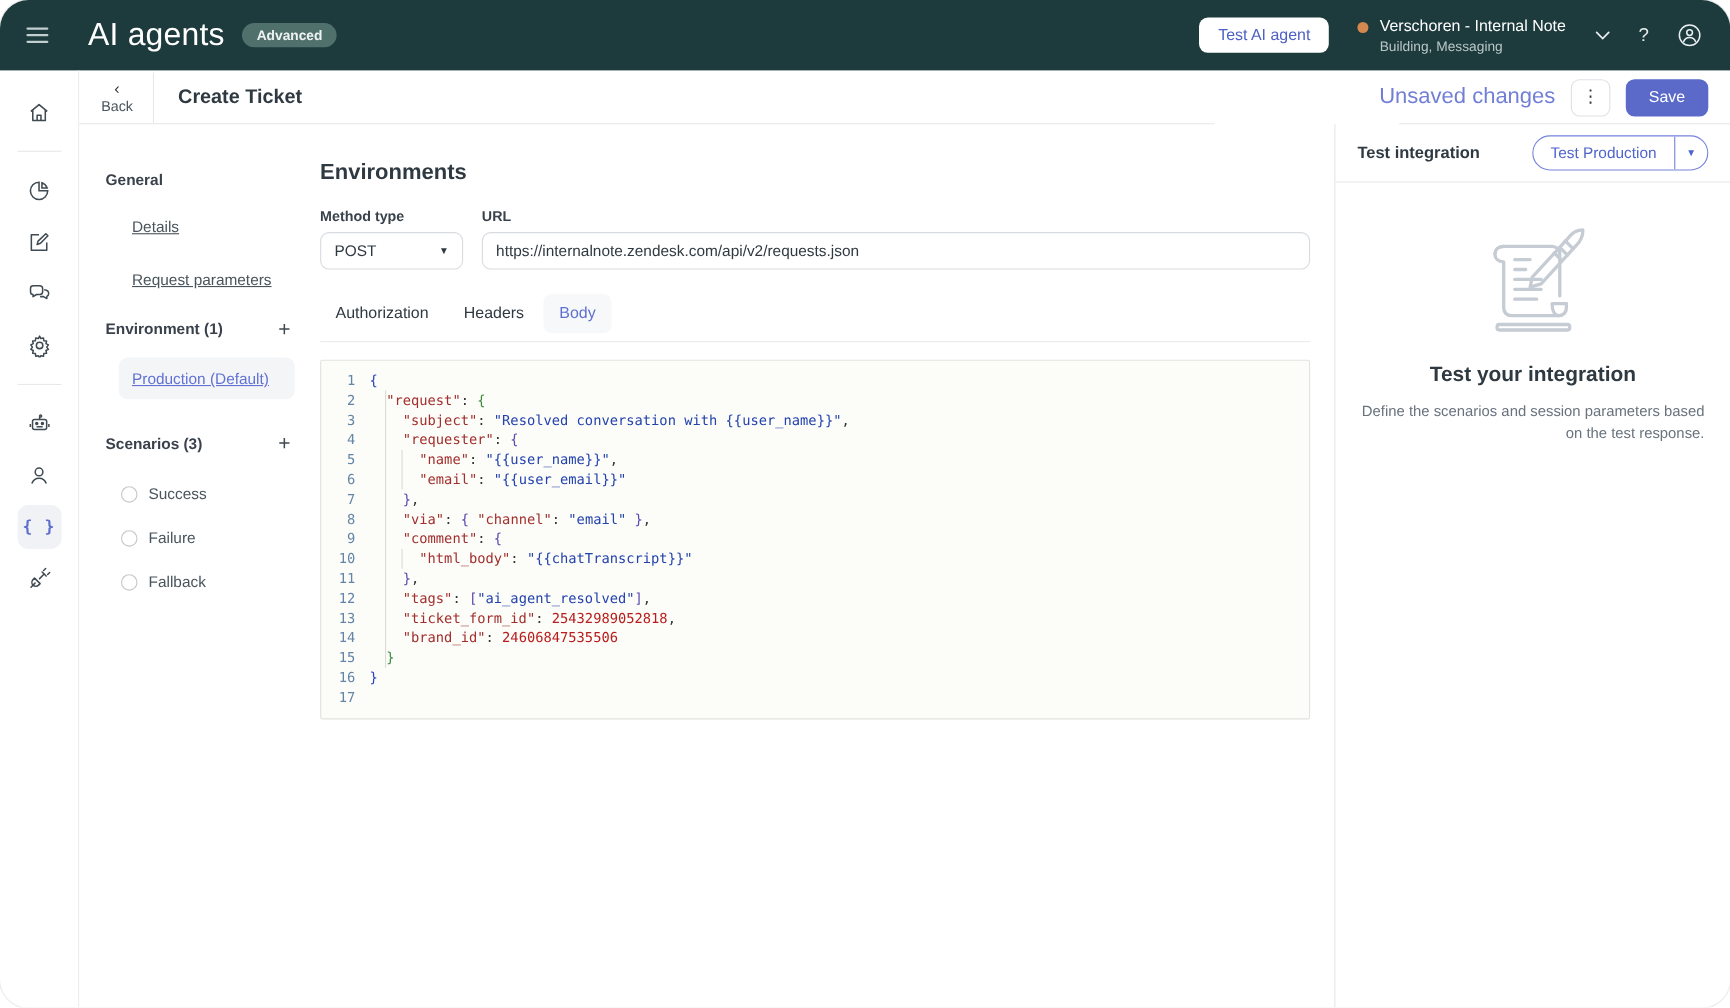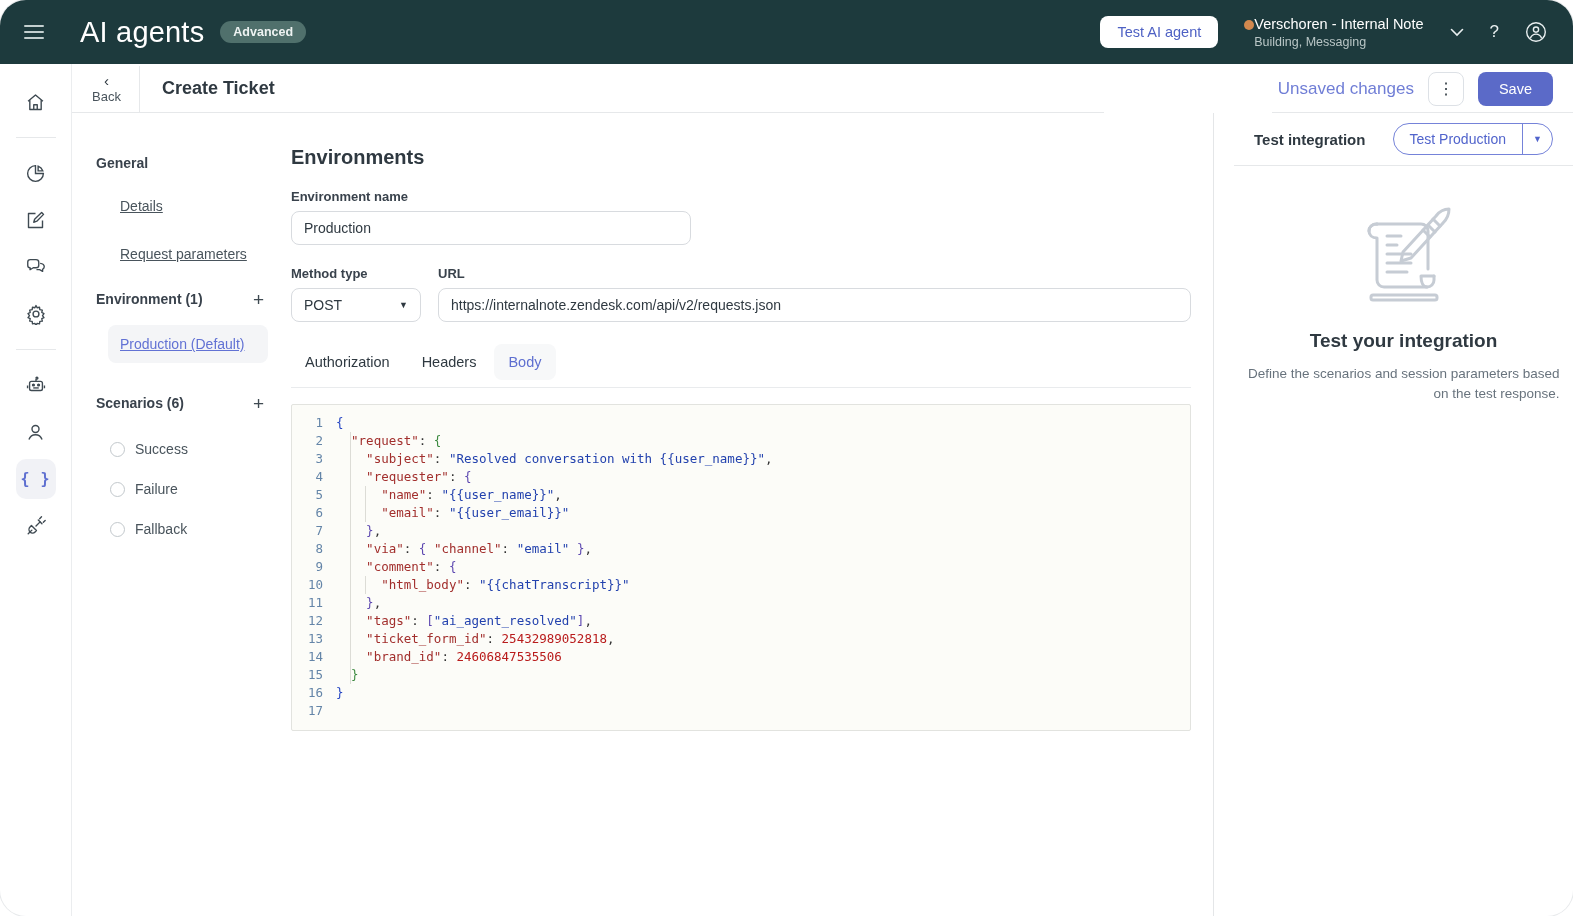--- a/index.html
+++ b/index.html
@@ -8,21 +8,21 @@
   .app { position:relative; width:1573px; height:916px; border-radius:26px; overflow:hidden; background:#fff; box-shadow:0 0 0 1px #e8eaec; }
 
   
   .topbar { height:64px; background:#1d3a3d; display:flex; align-items:center; padding:0 26px 0 24px; }
   .hamburger { width:20px; display:flex; flex-direction:column; gap:4px; cursor:pointer; margin-right:36px; }
   .hamburger span { display:block; height:2px; background:#c3cfcf; border-radius:1px; }
   .app-title { color:#fff; font-size:29px; font-weight:500; letter-spacing:.2px; }
   .badge { margin-left:16px; background:#50706c; color:#eef3f2; font-size:12.5px; font-weight:700; padding:4px 13px; border-radius:13px; }
   .topbar-right { margin-left:auto; display:flex; align-items:center; gap:26px; }
   .btn-test-agent { background:#fff; color:#4e61c4; border:none; font-size:14.5px; font-weight:500; padding:8px 17px; border-radius:8px; cursor:pointer; font-family:inherit; }
-  .account { display:flex; align-items:flex-start; cursor:pointer; }
+  .account { display:flex; align-items:flex-start; gap:10px; cursor:pointer; }
   .account-dot { width:10px; height:10px; border-radius:50%; margin-top:5px; }
   .account-name { color:#fff; font-size:14.5px; line-height:1.25; }
   .account-sub { color:#b9c6c6; font-size:12.5px; margin-top:2px; }
   .top-icon { color:#e9eff0; font-size:16px; cursor:pointer; display:flex; align-items:center; }
 
   
   .below-top { display:flex; height:852px; }
   .rail { width:72px; border-right:1px solid #ebedef; display:flex; flex-direction:column; align-items:center; padding-top:18px; flex-shrink:0; }
   .rail-item { width:40px; height:40px; display:flex; align-items:center; justify-content:center; border-radius:10px; margin-bottom:7px; cursor:pointer; color:#3f4a52; }
   .rail-item.active { background:#f1f2f6; color:#5e6fd0; }
@@ -33,21 +33,21 @@
   .right-of-rail { flex:1; display:flex; flex-direction:column; min-width:0; }
   .subheader { height:49px; display:flex; align-items:center; padding:0 20px 0 8px; position:relative; flex-shrink:0; }
   .subheader::before { content:""; position:absolute; bottom:0; left:0; width:1032px; height:1px; background:#e6e8ea; }
   .subheader::after  { content:""; position:absolute; bottom:0; left:1200px; right:0; height:1px; background:#e6e8ea; }
   .back-block { display:flex; flex-direction:column; align-items:center; cursor:pointer; padding:2px 12px; color:#49545c; }
   .back-chevron { font-size:15px; line-height:1; color:#2f3941; }
   .back-label { font-size:13px; margin-top:1px; }
   .subheader-vr { width:1px; height:46px; background:#e6e8ea; margin:0 6px; }
   .page-title { font-size:18px; font-weight:600; color:#2f3941; margin-left:16px; }
   .subheader-right { margin-left:auto; display:flex; align-items:center; gap:14px; }
-  .unsaved { color:#707ed6; font-size:17px; }
+  .unsaved { color:#707ed6; font-size:20px; }
   .kebab-btn { width:36px; height:34px; border:1px solid #dde1e6; border-radius:8px; background:#fff; cursor:pointer; font-size:16px; color:#2f3941; line-height:1; }
   .btn-save { background:#5b6ac8; color:#fff; border:none; border-radius:8px; font-size:14.5px; font-weight:500; padding:9px 21px; cursor:pointer; font-family:inherit; }
 
   
   .content-row { flex:1; display:flex; min-height:0; }
   .main-area { width:1141px; display:flex; flex-shrink:0; }
 
   
   .side-nav { width:219px; padding:34px 0 0 24px; flex-shrink:0; }
   .nav-section-header { display:flex; align-items:center; justify-content:space-between; width:172px; margin-bottom:10px; }
@@ -89,21 +89,21 @@
   .tok-num { color:#b91c1c; }
   .tok-b0 { color:#2545c2; }
   .tok-b1 { color:#3c8a40; }
   .tok-b2 { color:#5d48b0; }
   .indent-guide { position:absolute; width:1px; background:#dcdcd6; }
   .g1 { left:58px; top:27px; height:252px; }
   .g2a { left:73px; top:81px; height:36px; }
   .g2b { left:73px; top:171px; height:18px; }
 
   
-  .right-panel { width:360px; border-left:1px solid #e4e6e8; flex-shrink:0; display:flex; flex-direction:column;padding-left:20px; }
+  .right-panel { width:360px; border-left:1px solid #e4e6e8; flex-shrink:0; display:flex; flex-direction:column; }
   .rp-header { height:53px; display:flex; align-items:center; justify-content:space-between; padding:0 20px; border-bottom:1px solid #e6e8ea; }
   .rp-title { font-size:15px; font-weight:700; color:#2f3941; }
   .split-btn { display:flex; align-items:stretch; border:1px solid #7583d9; border-radius:17px; overflow:hidden; background:#fff; cursor:pointer; height:32px; }
   .split-main { color:#5164cc; font-size:14px; padding:0 16px; display:flex; align-items:center; }
   .split-caret { border-left:1px solid #7583d9; width:30px; display:flex; align-items:center; justify-content:center; color:#5164cc; font-size:9px; }
   .rp-body { display:flex; flex-direction:column; align-items:center; padding-top:36px; }
   .rp-illustration { margin-bottom:4px; }
   .rp-empty-title { font-size:19px; font-weight:700; color:#2f3941; margin-top:22px; }
   .rp-empty-desc { font-size:13.5px; color:#68737d; text-align:right; line-height:1.5; width:312px; margin-top:12px; }
 </style>
@@ -232,44 +232,40 @@
             <div style="height:8px;"></div>
             <div class="nav-item sub">Details</div>
             <div class="nav-item sub">Request parameters</div>
             <div class="nav-section-header">
               <span class="nav-h">Environment (1)</span>
               <button class="plus-btn">+</button>
             </div>
             <div class="nav-item selected">Production (Default)</div>
             <div class="nav-gap"></div>
             <div class="nav-section-header">
-              <span class="nav-h">Scenarios (6)</span>
+              <span class="nav-h">Scenarios (3)</span>
               <button class="plus-btn">+</button>
             </div>
             <div class="radio-row">
               <span class="radio"></span>
               <span>Success</span>
             </div>
             <div class="radio-row">
               <span class="radio"></span>
               <span>Failure</span>
             </div>
             <div class="radio-row">
               <span class="radio"></span>
               <span>Fallback</span>
             </div>
           </aside>
 
           <section class="form-col">
             <h2 class="form-heading">Environments</h2>
 
-            <div class="env-name-wrap">
-              <label class="field-label">Environment name</label>
-              <input class="text-input" type="text" value="Production" style="">
-            </div>
 
             <div class="method-url-row">
               <div class="method-wrap">
                 <label class="field-label">Method type</label>
                 <div class="select">
                   <span>POST</span>
                   <span class="caret">▼</span>
                 </div>
               </div>
               <div class="url-wrap">

